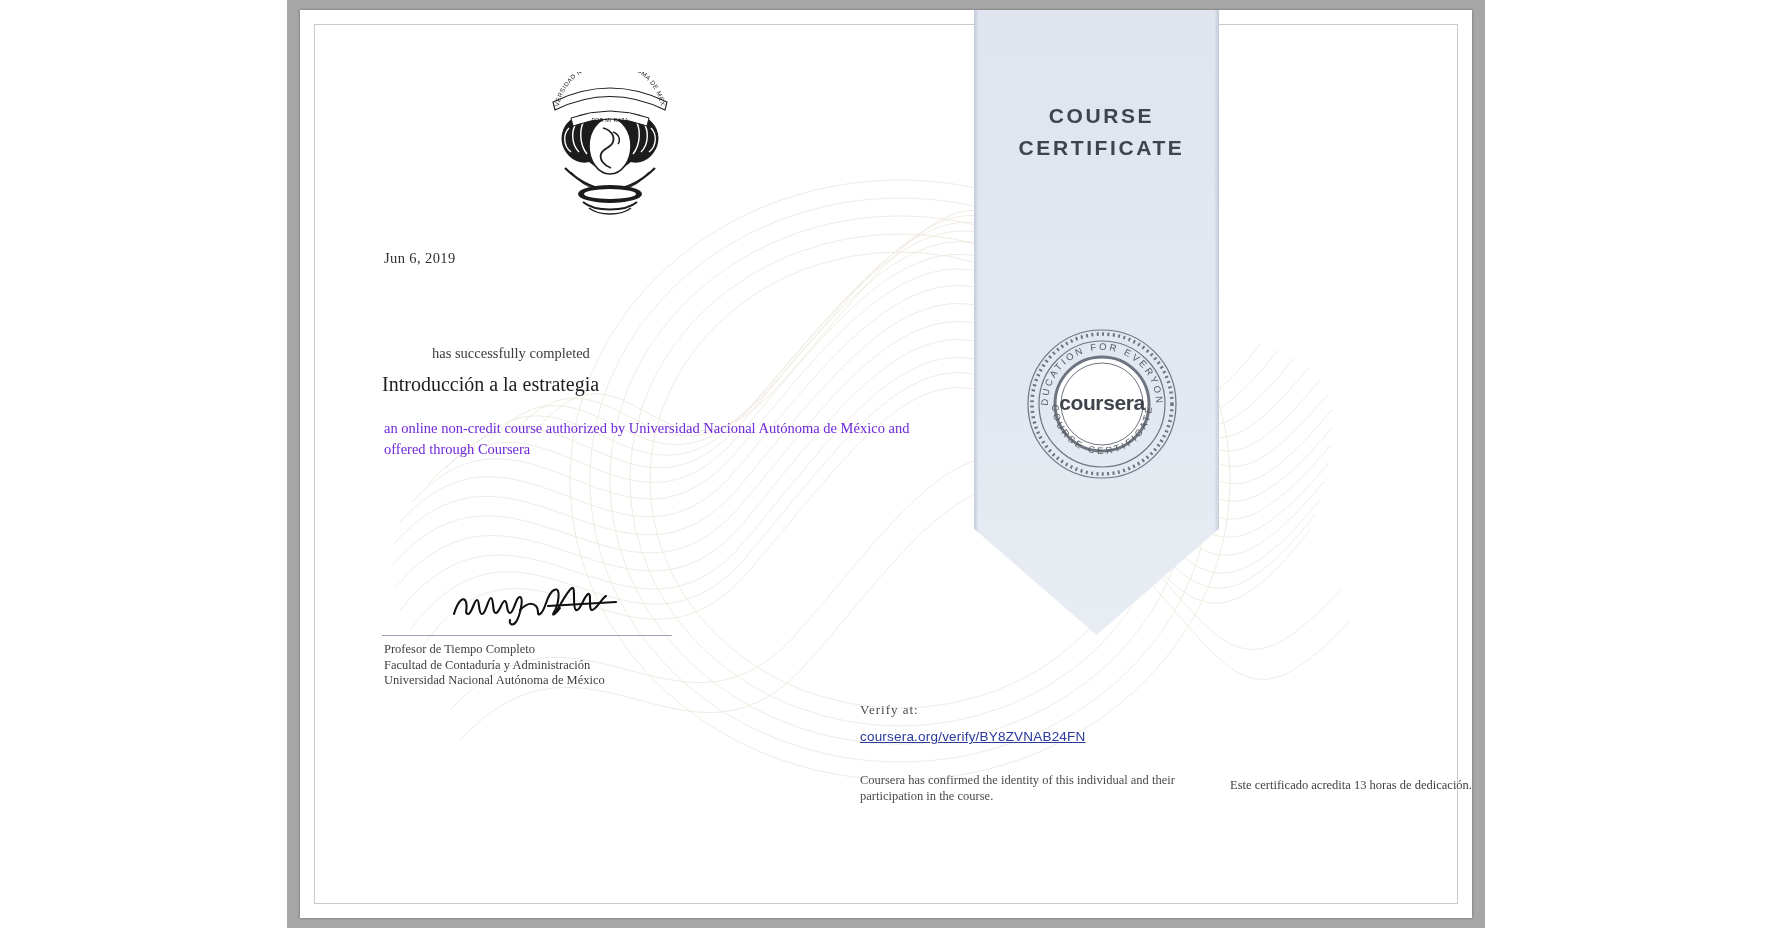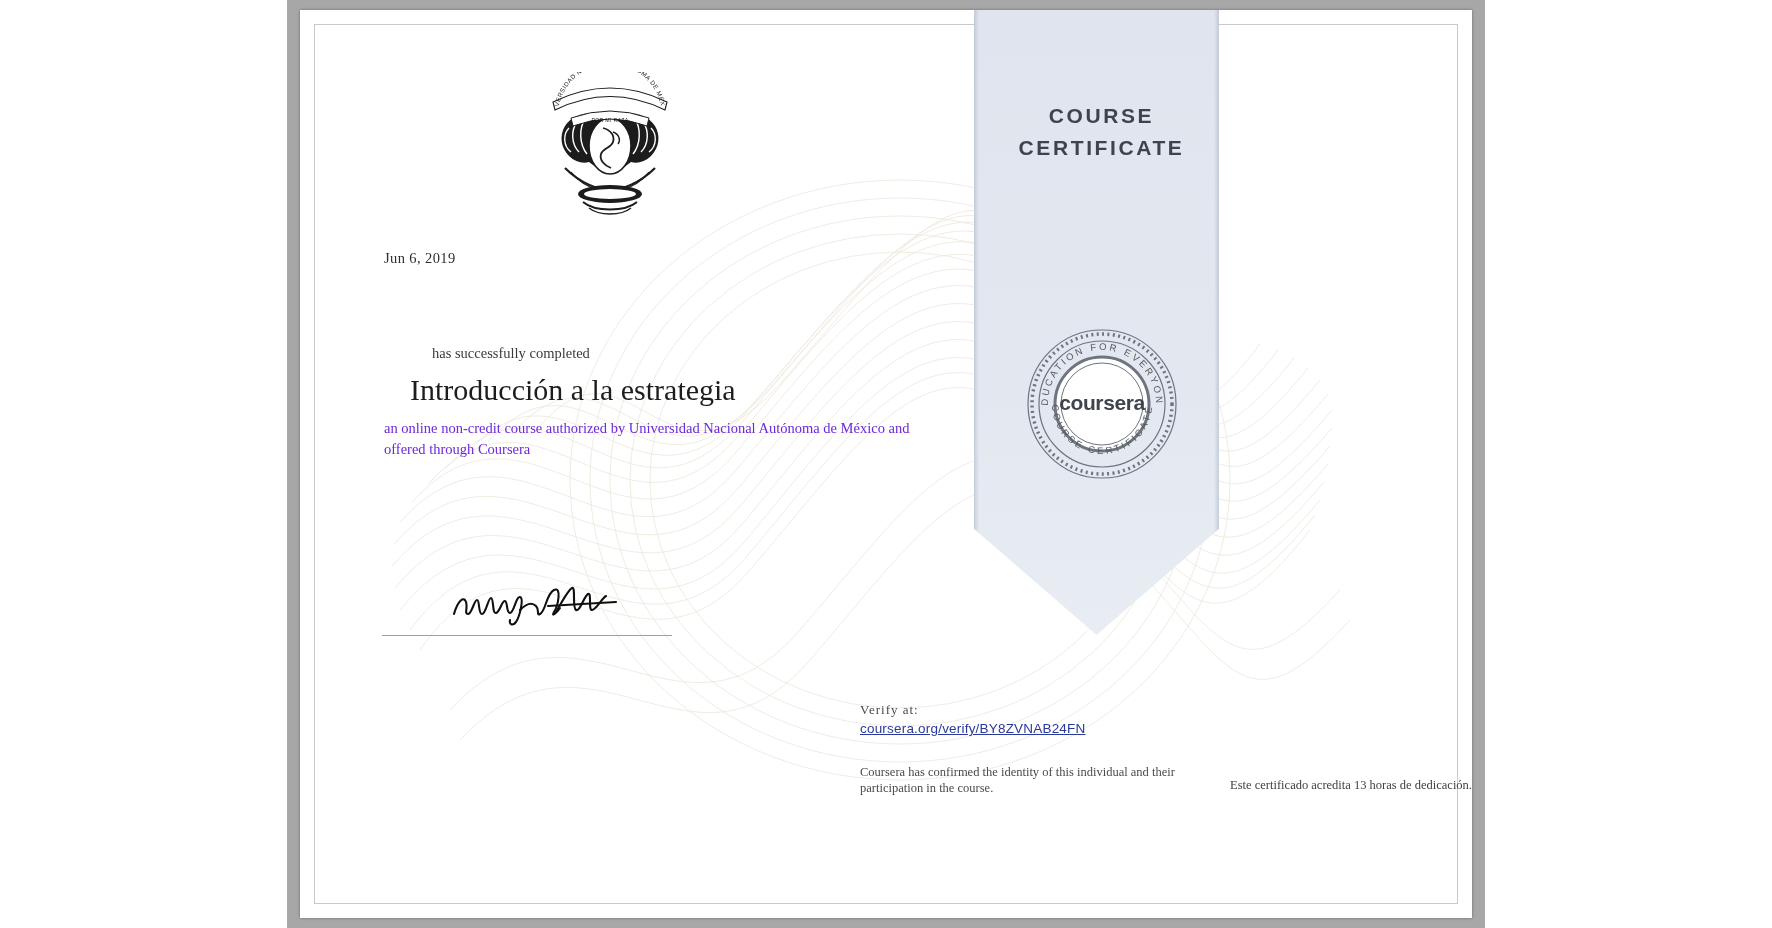--- a/index.html
+++ b/index.html
@@ -117,23 +117,22 @@
   .completed {
     position: absolute;
     left: 84px; top: 335px;
     font-size: 14.5px;
     color: #3a3a3a;
     margin-left: 48px;
   }
   .course-name {
     position: absolute;
     left: 82px; top: 363px;
-    font-size: 30px;
+    font-size: 20px;
     color: #1d1d1d;
-    margin-left: 28px;
   }
   .desc {
     position: absolute;
     left: 84px; top: 408px;
     width: 545px;
     font-size: 14.5px;
     line-height: 21px;
     color: #6d28d9;
   }
 
@@ -162,21 +161,21 @@
     width: 360px;
     text-align: left;
     color: #4a4a4a;
   }
   .verify-label {
     font-size: 13px;
     letter-spacing: 1px;
   }
   .verify-link {
     display: block;
-    margin-top: 3px;
+    margin-top: 11px;
     font-family: "Liberation Sans", sans-serif;
     font-size: 13.5px;
     color: #2a3a9c;
     text-decoration: underline;
     letter-spacing: 0.2px;
   }
   .verify-note {
     margin-top: 28px;
     font-size: 12.5px;
     line-height: 16px;
@@ -313,20 +312,25 @@
       <svg width="170" height="48" viewBox="0 0 170 48" xmlns="http://www.w3.org/2000/svg">
         <g fill="none" stroke="#101010" stroke-width="2.1" stroke-linecap="round">
           <path d="M4 34 C 8 20, 14 16, 16 22 C 18 28, 14 34, 18 34 C 22 34, 24 20, 27 20 C 30 20, 28 34, 32 34 C 36 34, 38 18, 41 18 C 44 18, 42 34, 46 33 C 50 32, 52 20, 55 21 C 58 22, 56 33, 60 33 C 64 33, 66 16, 70 17 C 74 18, 70 36, 66 42 C 63 46, 59 45, 60 40"></path>
           <path d="M70 30 C 76 24, 82 22, 86 26 C 90 30, 86 36, 90 34 C 96 31, 96 14, 104 10 C 112 6, 108 26, 104 32 C 101 37, 106 34, 110 28"></path>
           <path d="M106 32 C 112 22, 118 10, 122 8 C 126 6, 122 28, 126 30 C 130 32, 134 16, 138 14 C 142 12, 138 30, 142 30 C 146 30, 152 18, 156 16"></path>
           <path d="M98 26 L 166 22"></path>
         </g>
       </svg>
     </div>
     <div class="sig-line"></div>
+    <div class="sig-text">
+      <div>Profesor de Tiempo Completo</div>
+      <div>Facultad de Contaduría y Administración</div>
+      <div>Universidad Nacional Autónoma de México</div>
+    </div>
 
     <div class="verify-block">
       <div class="verify-label">Verify at:</div>
       <a class="verify-link" href="#">coursera.org/verify/BY8ZVNAB24FN</a>
       <div class="verify-note">Coursera has confirmed the identity of this individual and their participation in the course.</div>
     </div>
 
     <div class="footer-note">Este certificado acredita 13 horas de dedicación.</div>
 
   </div>

